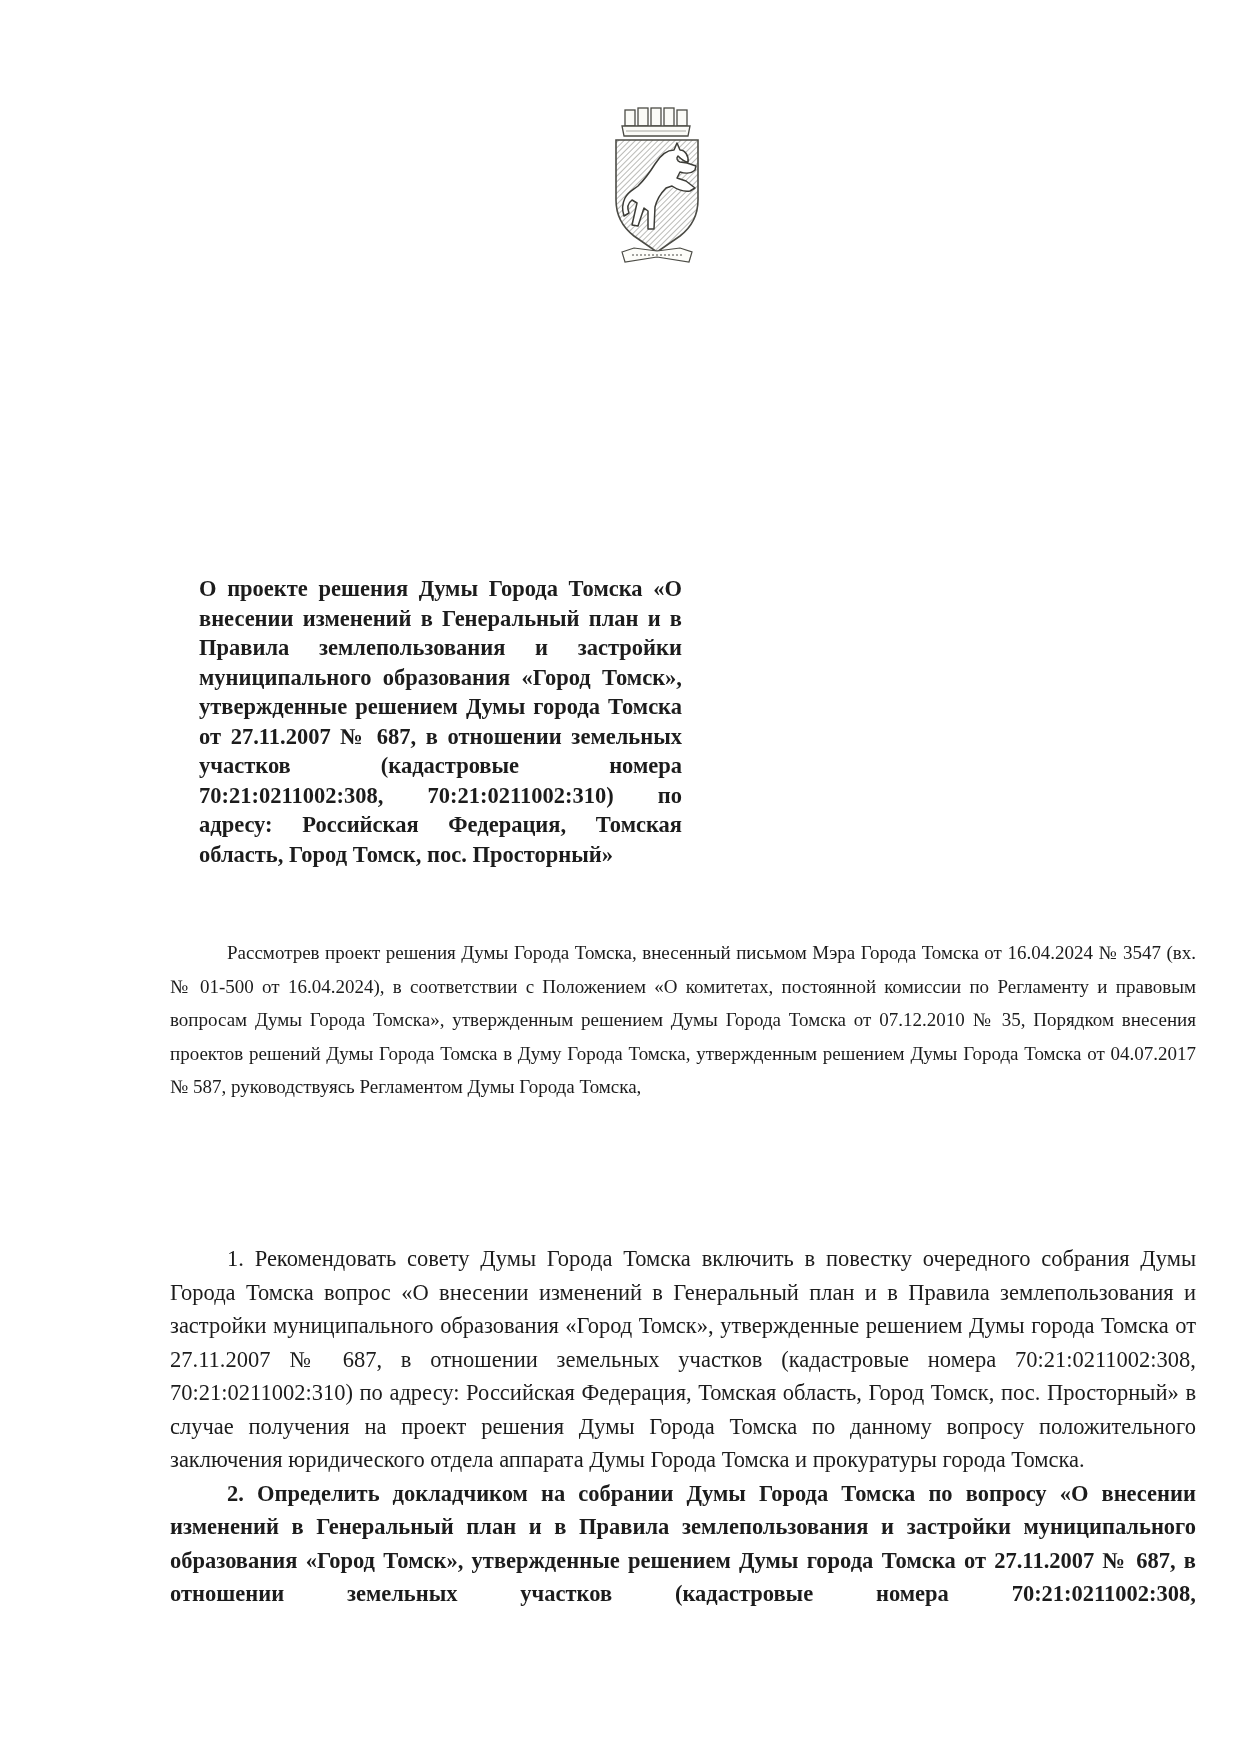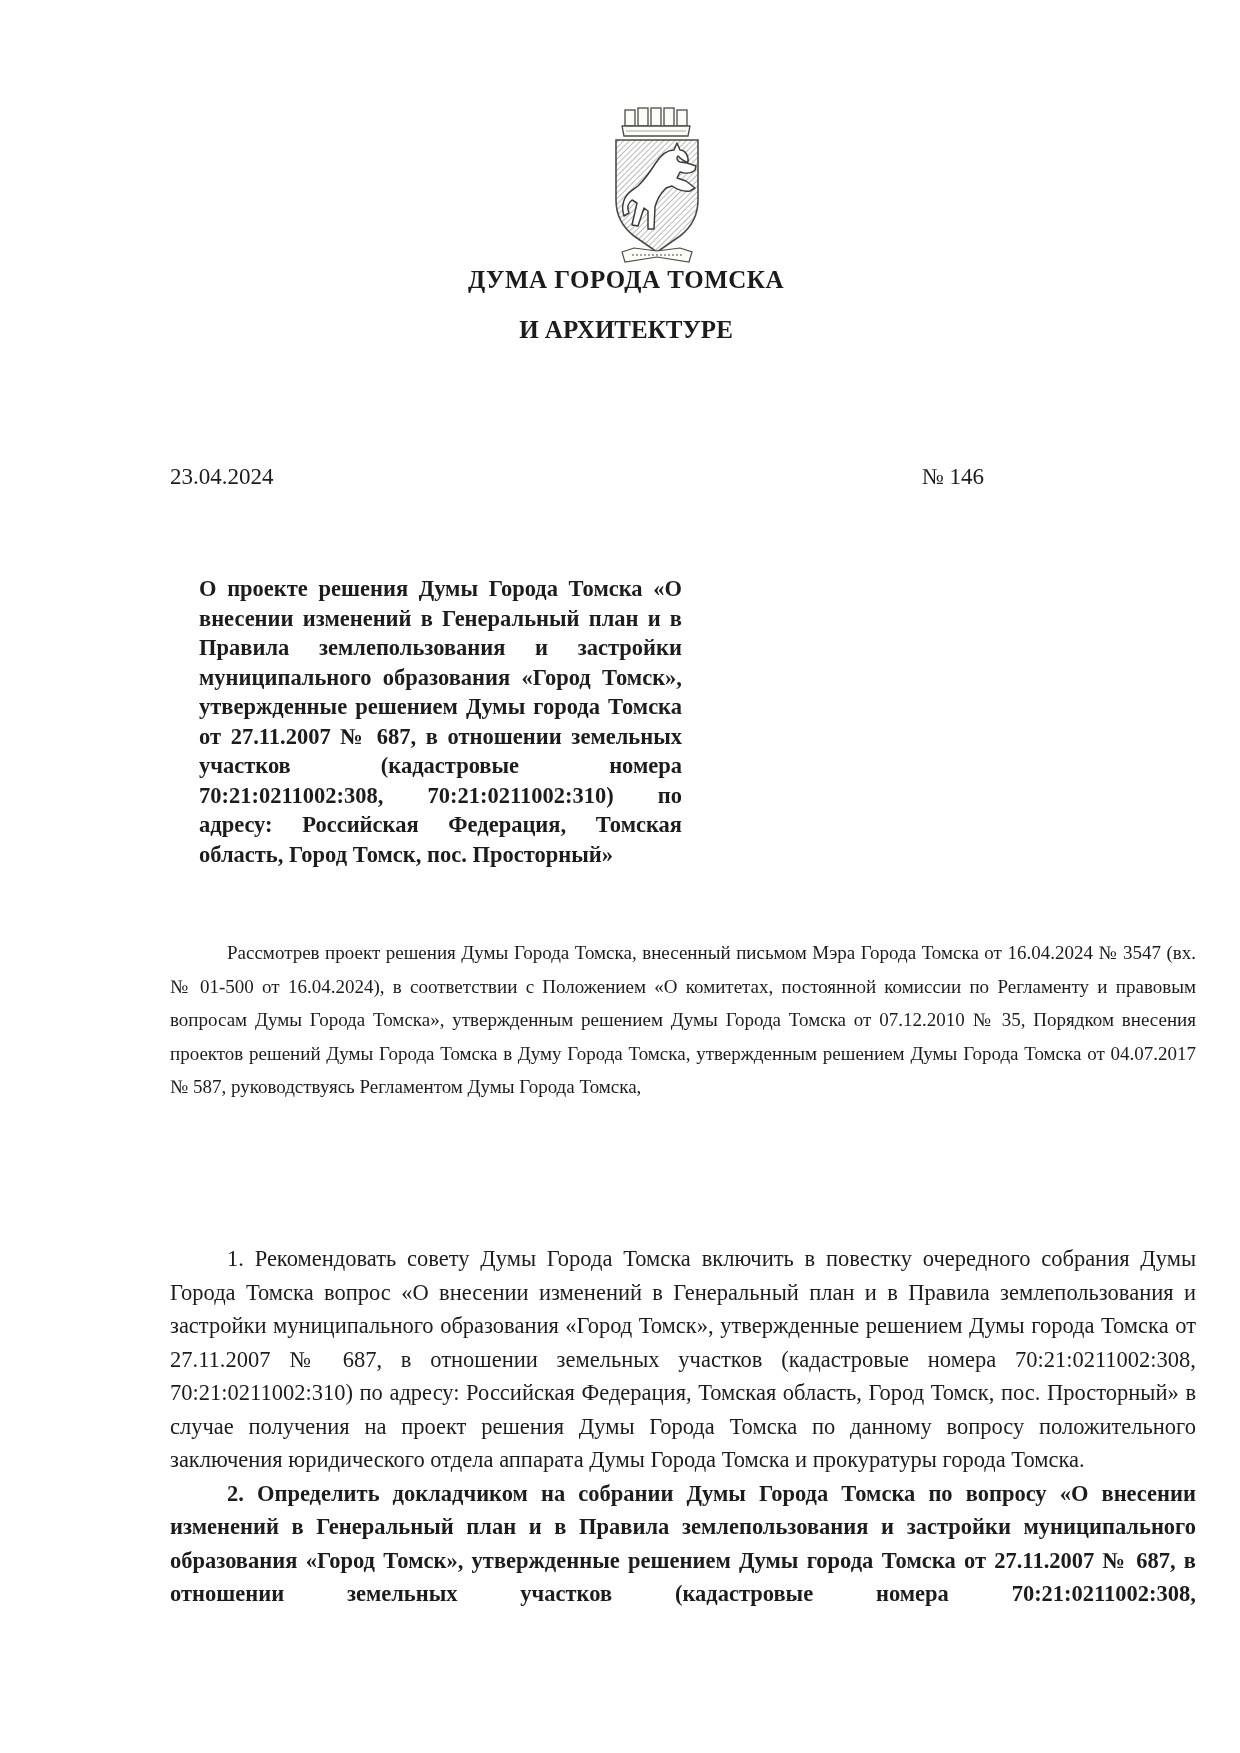--- a/index.html
+++ b/index.html
@@ -127,31 +127,25 @@
 
       <path d="M96 58 C97 52 93 46 88 46 L85 39 L82 46 C74 46 68 52 63 60 C58 68 52 76 46 82 C41 86 36 88 33 94 C30 100 30 106 32 112 L37 109 C35 104 36 99 40 96 L45 99 L40 121 L46 122 L52 104 L56 107 L56 125 L62 125 L63 103 C65 95 69 89 74 84 L80 82 C86 86 92 88 98 87 L103 84 L94 77 L85 74 L88 68 C94 70 100 69 103 66 L104 62 L95 59 L88 58 C85 57 84 54 86 52 C89 55 92 58 96 58 Z" fill="#ffffff" stroke="#3d3d38" stroke-width="1.5" stroke-linejoin="round"></path>
 
       <g stroke="#4c4c46" fill="#fdfdf9" stroke-width="1.2">
         <path d="M30 148 L42 144 L65 147 L88 144 L100 148 L97 158 L65 153 L33 158 Z"></path>
         <line x1="40" y1="151" x2="90" y2="151" stroke-width="2" stroke-dasharray="2 2" opacity="0.5"></line>
       </g>
     </svg>
   </div>
 
-  <div class="org-title">ДУМА ГОРОДА ТОМСКА</div>
 
   <div class="committee-title">
-    <div>И АРХИТЕКТУРЕ</div>
   </div>
 
 
-  <div class="date-row">
-    <span class="doc-date">23.04.2024</span>
-    <span class="doc-number">№ 146</span>
-  </div>
 
   <div class="subject-block">О проекте решения Думы Города Томска «О внесении изменений в Генеральный план и в Правила землепользования и застройки муниципального образования «Город Томск», утвержденные решением Думы города Томска от 27.11.2007 № 687, в отношении земельных участков (кадастровые номера 70:21:0211002:308, 70:21:0211002:310) по адресу: Российская Федерация, Томская область, Город Томск, пос. Просторный»</div>
 
   <div class="preamble">Рассмотрев проект решения Думы Города Томска, внесенный письмом Мэра Города Томска от 16.04.2024 № 3547 (вх. № 01-500 от 16.04.2024), в соответствии с Положением «О комитетах, постоянной комиссии по Регламенту и правовым вопросам Думы Города Томска», утвержденным решением Думы Города Томска от 07.12.2010 № 35, Порядком внесения проектов решений Думы Города Томска в Думу Города Томска, утвержденным решением Думы Города Томска от 04.07.2017 № 587, руководствуясь Регламентом Думы Города Томска,</div>
 
 
   <div class="items">
     <p>1. Рекомендовать совету Думы Города Томска включить в повестку очередного собрания Думы Города Томска вопрос «О внесении изменений в Генеральный план и в Правила землепользования и застройки муниципального образования «Город Томск», утвержденные решением Думы города Томска от 27.11.2007 № 687, в отношении земельных участков (кадастровые номера 70:21:0211002:308, 70:21:0211002:310) по адресу: Российская Федерация, Томская область, Город Томск, пос. Просторный» в случае получения на проект решения Думы Города Томска по данному вопросу положительного заключения юридического отдела аппарата Думы Города Томска и прокуратуры города Томска.</p>
     <p class="cutoff">2. Определить докладчиком на собрании Думы Города Томска по вопросу «О внесении изменений в Генеральный план и в Правила землепользования и застройки муниципального образования «Город Томск», утвержденные решением Думы города Томска от 27.11.2007 № 687, в отношении земельных участков (кадастровые номера 70:21:0211002:308,</p>
   </div>

